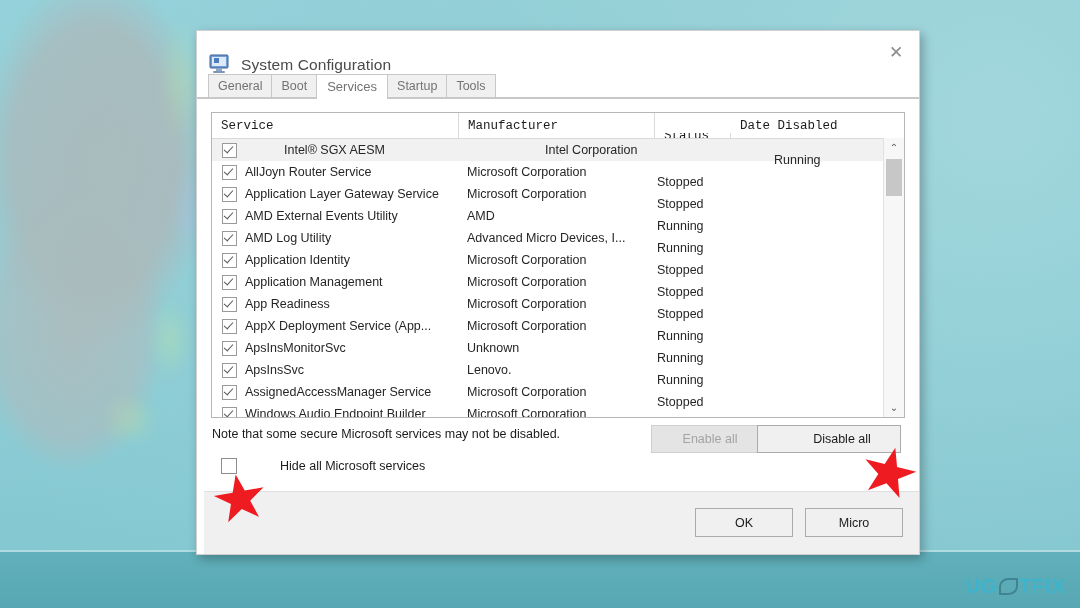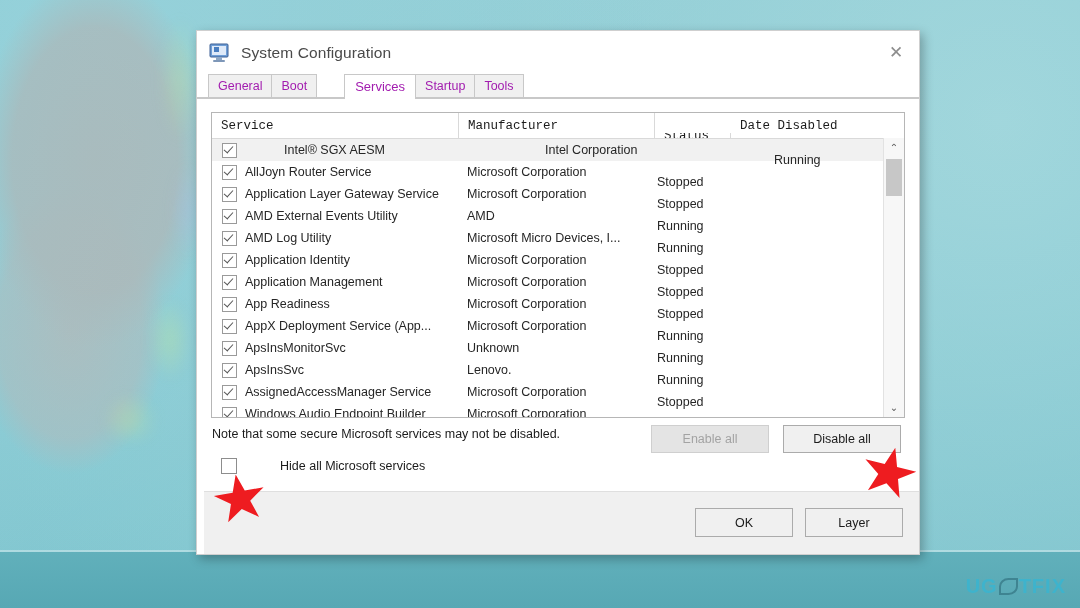--- a/index.html
+++ b/index.html
@@ -48,52 +48,51 @@
   
   #dialog{
     position:absolute;left:196px;top:30px;width:722px;height:523px;
     background:#f0f0f0;
     border:1px solid #cfcfcf;
     box-shadow:3px 4px 10px rgba(0,0,0,0.28);
     display:flex;flex-direction:column;
   }
   #titlebar{
     height:43px;background:#ffffff;
-    display:flex;align-items:center;flex:0 0 auto;position:relative;
+    display:flex;align-items:flex-end;flex:0 0 auto;position:relative;
   }
   #app-icon{width:22px;height:20px;margin-left:12px;flex:0 0 auto;}
   #title-text{
     margin-left:10px;font-size:15.5px;color:#4a4a4a;
     letter-spacing:.1px;
   }
   #close-btn{
     position:absolute;right:0;top:0;width:46px;height:43px;
     display:flex;align-items:center;justify-content:center;
     color:#8d8d8d;font-size:17px;font-weight:300;
   }
 
   
   #tabstrip{
     height:24px;background:#ffffff;position:relative;flex:0 0 auto;
     padding-left:11px;display:flex;align-items:flex-end;
   }
   .tab{
-    font-size:12.5px;color:#a21caf;
+    font-size:12.5px;color:#737373;
     padding:3px 9px 3px 9px;
     border:1px solid #c8c8c8;border-bottom:none;
     background:#f0f0f0;
     margin-right:-1px;height:17px;line-height:17px;
     box-sizing:content-box;
   }
   .tab.active{
     background:#ffffff;border-color:#c8c8c8;
     height:20px;line-height:20px;margin-bottom:-1px;
     position:relative;z-index:3;font-size:13px;
     padding:2px 10px 2px 10px;
-    margin-left:28px;
   }
   #tab-underline{
     position:absolute;left:0;right:0;bottom:0;height:1px;background:#c8c8c8;
   }
 
   #panel{
     flex:1 1 auto;background:#ffffff;
     border-top:1px solid #c8c8c8;
     display:flex;flex-direction:column;position:relative;
   }
@@ -158,21 +157,21 @@
   }
   #hide-label{font-size:12.5px;color:#1b1b1b;margin-left:7px;}
 
   .btn{
     font-size:12.5px;color:#1b1b1b;background:#f0f0f0;
     border:1px solid #ababab;
     display:flex;align-items:center;justify-content:center;
   }
   .btn.disabled{color:#a3a3a3;background:#e4e4e4;border-color:#cfcfcf;}
   #enable-all{position:absolute;right:136px;top:0px;width:116px;height:26px;}
-  #disable-all{position:absolute;right:4px;top:0px;width:116px;height:26px;}
+  #disable-all{position:absolute;right:4px;top:0px;width:116px;height:26px;padding-left:26px;}
 
   
   #footer{
     position:absolute;left:7px;right:0;bottom:0;height:62px;background:#f0f0f0;
     border-top:1px solid #dfdfdf;
   }
   #footer-btns{
     position:absolute;right:16px;top:16px;display:flex;gap:12px;
   }
   #footer-btns .btn{width:96px;height:27px;}
@@ -263,21 +262,21 @@
           <div class="row">
             <div class="cb checked"></div>
             <div class="c-service">AMD External Events Utility</div>
             <div class="c-mfr">AMD</div>
             <div class="c-status">Running</div>
             <div class="c-date"></div>
           </div>
           <div class="row">
             <div class="cb checked"></div>
             <div class="c-service">AMD Log Utility</div>
-            <div class="c-mfr">Microsoft Micro Devices, I...</div>
+            <div class="c-mfr">Advanced Micro Devices, I...</div>
             <div class="c-status">Running</div>
             <div class="c-date"></div>
           </div>
           <div class="row">
             <div class="cb checked"></div>
             <div class="c-service">Application Identity</div>
             <div class="c-mfr">Microsoft Corporation</div>
             <div class="c-status">Stopped</div>
             <div class="c-date"></div>
           </div>
@@ -347,21 +346,21 @@
         <div id="hide-cb"></div>
         <div id="hide-label">Hide all Microsoft services</div>
       </div>
       <div id="enable-all" class="btn disabled">Enable all</div>
       <div id="disable-all" class="btn">Disable all</div>
     </div>
 
     <div id="footer">
       <div id="footer-btns">
         <div class="btn">OK</div>
-        <div class="btn">Layer</div>
+        <div class="btn">Micro</div>
       </div>
     </div>
   </div>
 </div>
 
 <div id="star-hide" class="star"></div>
 <div id="star-disable" class="star"></div>
 
 <div id="watermark">
   <span>UG</span>

